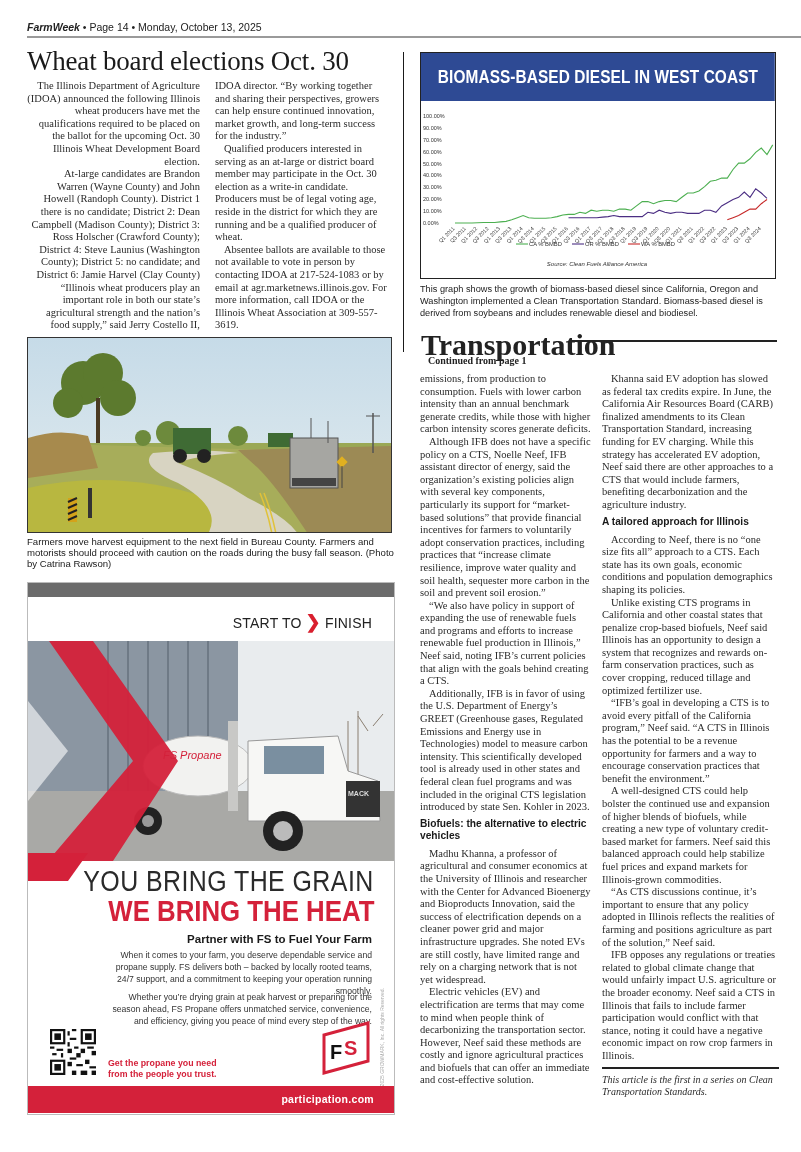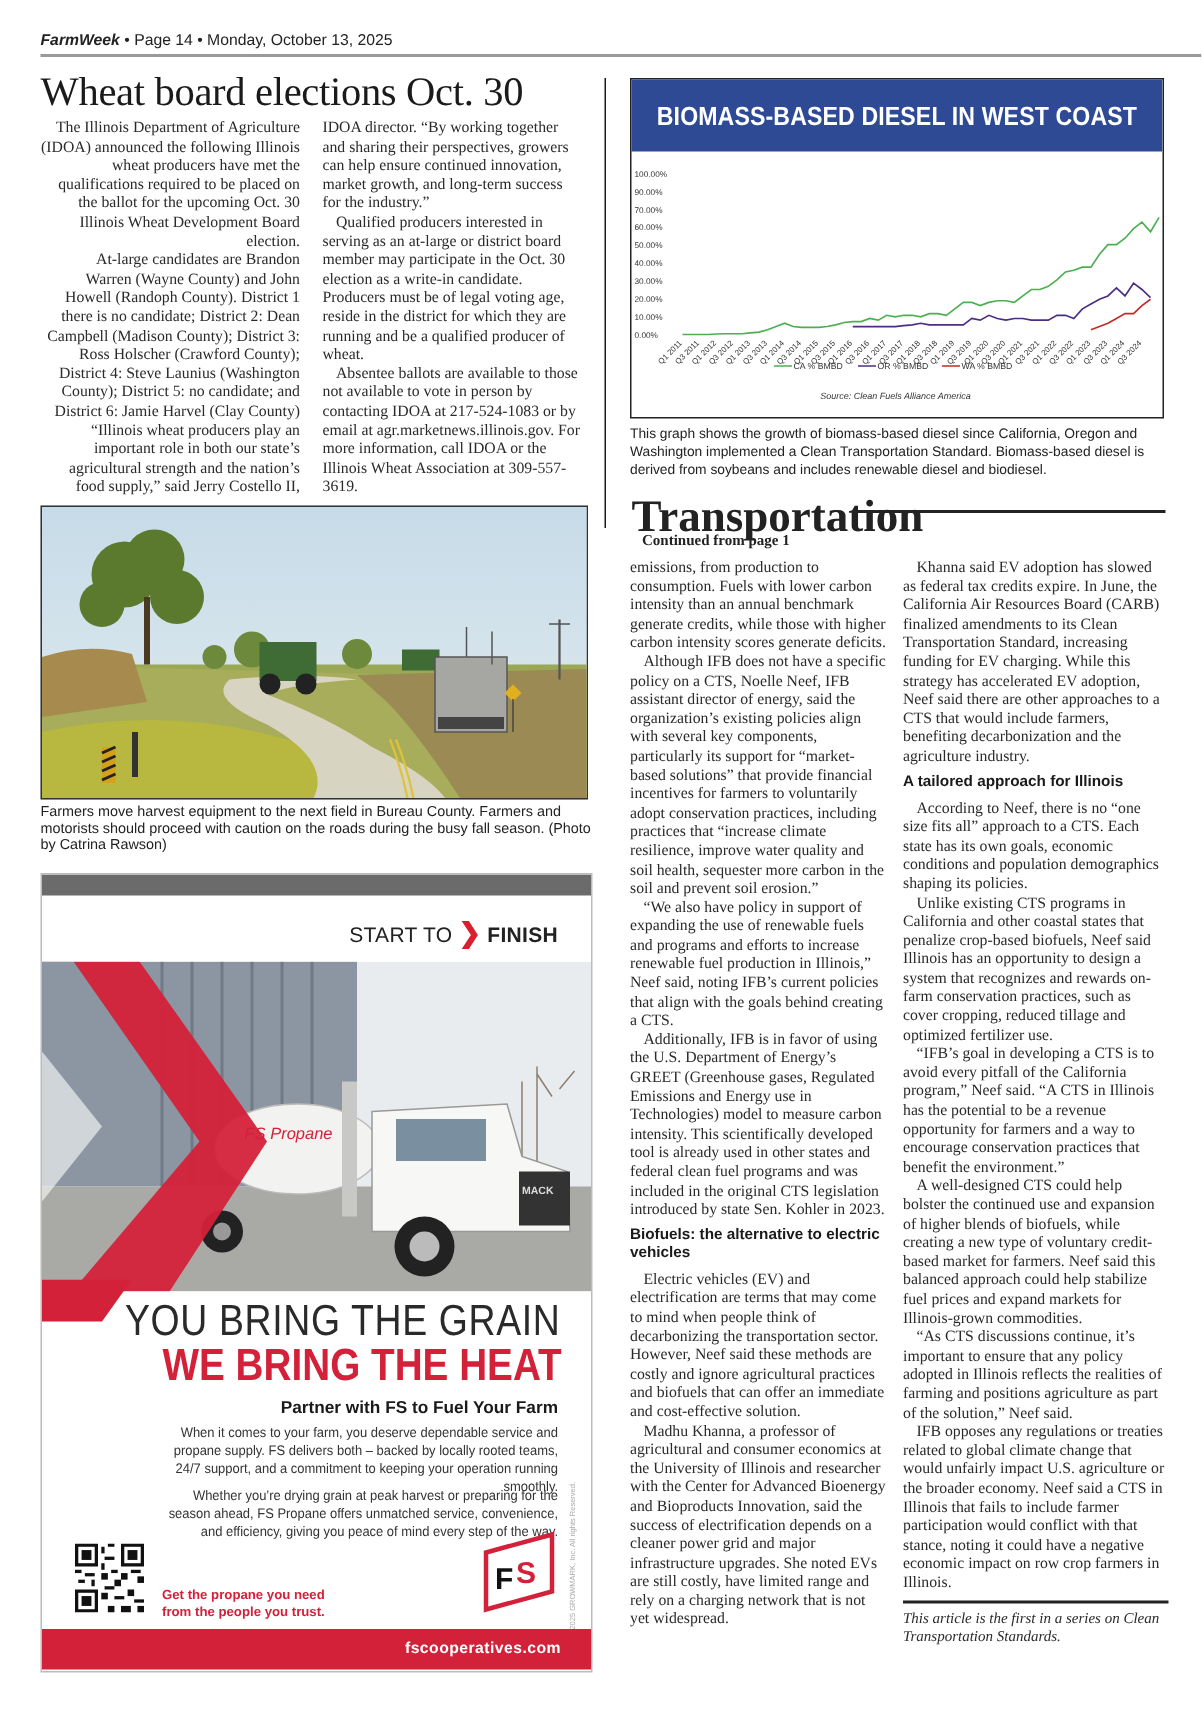--- a/index.html
+++ b/index.html
@@ -42,21 +42,21 @@
 
   
   .photo { left: 27px; top: 337px; width: 365px; height: 196px; border: 1px solid #333; overflow: hidden; background: #cfe0ea; }
   .photo-cap { left: 27px; top: 536px; width: 368px; font-family: "Liberation Sans", sans-serif; font-size: 9.6px; line-height: 11.2px; color: #222; }
   .photo-cap .kicker { float: left; font-weight: bold; font-size: 17.5px; line-height: 22px; margin-right: 5px; letter-spacing: 0.2px; color: #1a1a1a; }
 
   
   .ad { left: 27px; top: 582px; width: 368px; height: 533px; border: 1px solid #bbb; overflow: hidden; background: #fff; }
   .ad-topbar { position: absolute; left: 0; top: 0; width: 100%; height: 14px; background: #6b6b6b; }
   .ad-start { position: absolute; right: 22px; top: 28px; font-family: "Liberation Sans", sans-serif; font-size: 14px; color: #222; letter-spacing: 0.2px; }
-  .ad-start .fin { font-weight: bold; }
+  .ad-start .fin { font-weight: normal; }
   .ad-start .chev { color: #d91f2e; font-weight: bold; font-size: 18px; margin: 0 4px; }
   .ad-photo { position: absolute; left: 0; top: 58px; width: 368px; height: 220px; overflow: hidden; }
   .ad-h1 { position: absolute; right: 20px; top: 283px; font-family: "Liberation Sans", sans-serif; font-size: 29px; line-height: 30px; color: #2a2a2a; transform: scaleX(0.86); transform-origin: right; white-space: nowrap; letter-spacing: 0.5px; }
   .ad-h2 { position: absolute; right: 20px; top: 312px; font-family: "Liberation Sans", sans-serif; font-weight: bold; font-size: 30px; line-height: 32px; color: #d4213a; transform: scaleX(0.86); transform-origin: right; white-space: nowrap; }
   .ad-sub { position: absolute; right: 22px; top: 350px; font-family: "Liberation Sans", sans-serif; font-weight: bold; font-size: 11.5px; color: #1a1a1a; }
   .ad-body { position: absolute; right: 22px; width: 290px; text-align: right; font-family: "Liberation Sans", sans-serif; font-size: 9.2px; line-height: 12px; color: #333; transform: scaleX(0.94); transform-origin: right; }
   .ad-b1 { top: 366px; }
   .ad-b2 { top: 408px; }
   .ad-qr { position: absolute; left: 22px; top: 446px; width: 46px; height: 46px; }
   .ad-cta { position: absolute; left: 80px; top: 475px; font-family: "Liberation Sans", sans-serif; font-weight: bold; font-size: 8.8px; line-height: 10.5px; color: #d4213a; }
@@ -143,22 +143,22 @@
 
 <div class="abs tr-head">Transportation</div>
 <div class="abs tr-line"></div>
 <div class="abs tr-cont">Continued from page 1</div>
 <div class="abs col tr-c1" id="tr-c1">
     <p class="noind">emissions, from production to consumption. Fuels with lower carbon intensity than an annual benchmark generate credits, while those with higher carbon intensity scores generate deficits.</p>
     <p>Although IFB does not have a specific policy on a CTS, Noelle Neef, IFB assistant director of energy, said the organization’s existing policies align with several key components, particularly its support for “market-based solutions” that provide financial incentives for farmers to voluntarily adopt conservation practices, including practices that “increase climate resilience, improve water quality and soil health, sequester more carbon in the soil and prevent soil erosion.”</p>
     <p>“We also have policy in support of expanding the use of renewable fuels and programs and efforts to increase renewable fuel production in Illinois,” Neef said, noting IFB’s current policies that align with the goals behind creating a CTS.</p>
     <p>Additionally, IFB is in favor of using the U.S. Department of Energy’s GREET (Greenhouse gases, Regulated Emissions and Energy use in Technologies) model to measure carbon intensity. This scientifically developed tool is already used in other states and federal clean fuel programs and was included in the original CTS legislation introduced by state Sen. Kohler in 2023.</p>
     <div class="subhead">Biofuels: the alternative to electric vehicles</div>
+    <p>Madhu Khanna, a professor of agricultural and consumer economics at the University of Illinois and researcher with the Center for Advanced Bioenergy and Bioproducts Innovation, said the success of electrification depends on a cleaner power grid and major infrastructure upgrades. She noted EVs are still costly, have limited range and rely on a charging network that is not yet widespread.</p>
     <p>Electric vehicles (EV) and electrification are terms that may come to mind when people think of decarbonizing the transportation sector. However, Neef said these methods are costly and ignore agricultural practices and biofuels that can offer an immediate and cost-effective solution.</p>
-    <p>Madhu Khanna, a professor of agricultural and consumer economics at the University of Illinois and researcher with the Center for Advanced Bioenergy and Bioproducts Innovation, said the success of electrification depends on a cleaner power grid and major infrastructure upgrades. She noted EVs are still costly, have limited range and rely on a charging network that is not yet widespread.</p>
   </div>
 <div class="abs col tr-c2" id="tr-c2">
     <p>Khanna said EV adoption has slowed as federal tax credits expire. In June, the California Air Resources Board (CARB) finalized amendments to its Clean Transportation Standard, increasing funding for EV charging. While this strategy has accelerated EV adoption, Neef said there are other approaches to a CTS that would include farmers, benefiting decarbonization and the agriculture industry.</p>
     <div class="subhead">A tailored approach for Illinois</div>
     <p>According to Neef, there is no “one size fits all” approach to a CTS. Each state has its own goals, economic conditions and population demographics shaping its policies.</p>
     <p>Unlike existing CTS programs in California and other coastal states that penalize crop-based biofuels, Neef said Illinois has an opportunity to design a system that recognizes and rewards on-farm conservation practices, such as cover cropping, reduced tillage and optimized fertilizer use.</p>
     <p>“IFB’s goal in developing a CTS is to avoid every pitfall of the California program,” Neef said. “A CTS in Illinois has the potential to be a revenue opportunity for farmers and a way to encourage conservation practices that benefit the environment.”</p>
     <p>A well-designed CTS could help bolster the continued use and expansion of higher blends of biofuels, while creating a new type of voluntary credit-based market for farmers. Neef said this balanced approach could help stabilize fuel prices and expand markets for Illinois-grown commodities.</p>
     <p>“As CTS discussions continue, it’s important to ensure that any policy adopted in Illinois reflects the realities of farming and positions agriculture as part of the solution,” Neef said.</p>
     <p>IFB opposes any regulations or treaties related to global climate change that would unfairly impact U.S. agriculture or the broader economy. Neef said a CTS in Illinois that fails to include farmer participation would conflict with that stance, noting it could have a negative economic impact on row crop farmers in Illinois.</p>
@@ -300,15 +300,15 @@
     <div>Get the propane you need</div>
     <div>from the people you trust.</div>
   </div>
   <svg class="ad-fs" viewBox="0 0 56 56">
     <path d="M6 14 L50 2 L50 40 L6 52Z" fill="#fff" stroke="#d4213a" stroke-width="3"></path>
     <text x="12" y="38" font-family="Liberation Sans, sans-serif" font-weight="bold" font-size="20" fill="#111">F</text>
     <text x="26" y="34" font-family="Liberation Sans, sans-serif" font-weight="bold" font-size="20" fill="#d4213a">S</text>
   </svg>
   <div class="ad-legal">©2025 GROWMARK, Inc. All rights Reserved.</div>
   <div class="ad-footer">
-    <span class="ad-url">fscooperatives.com</span>
+    <span class="ad-url">participation.com</span>
   </div>
 </div>
 
 </body></html>

